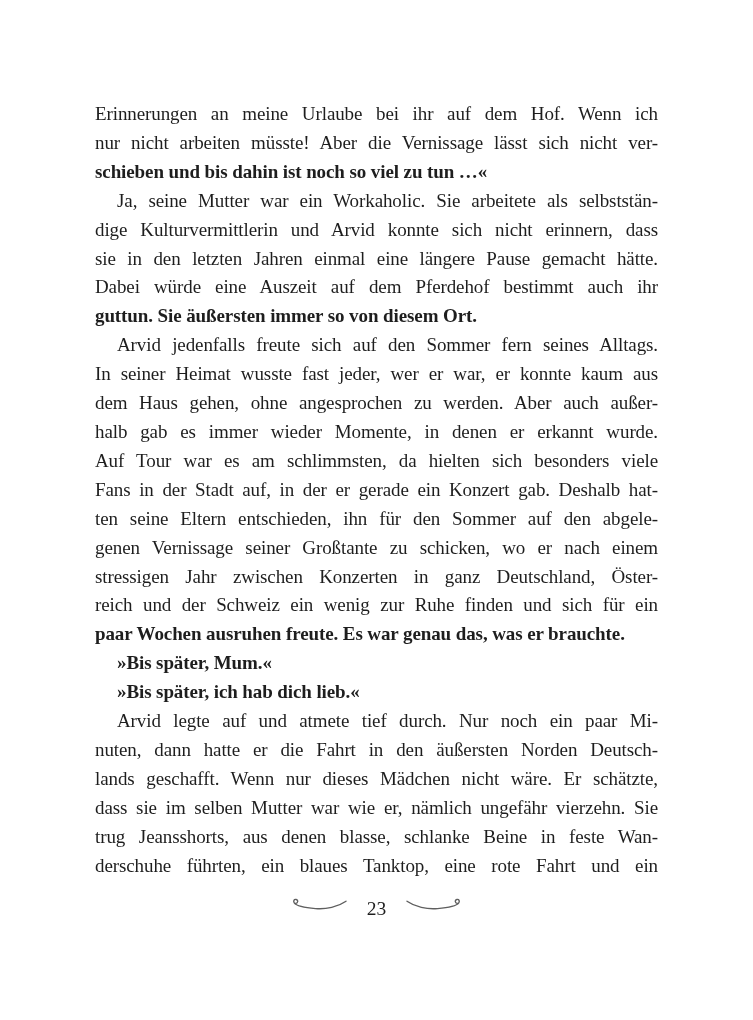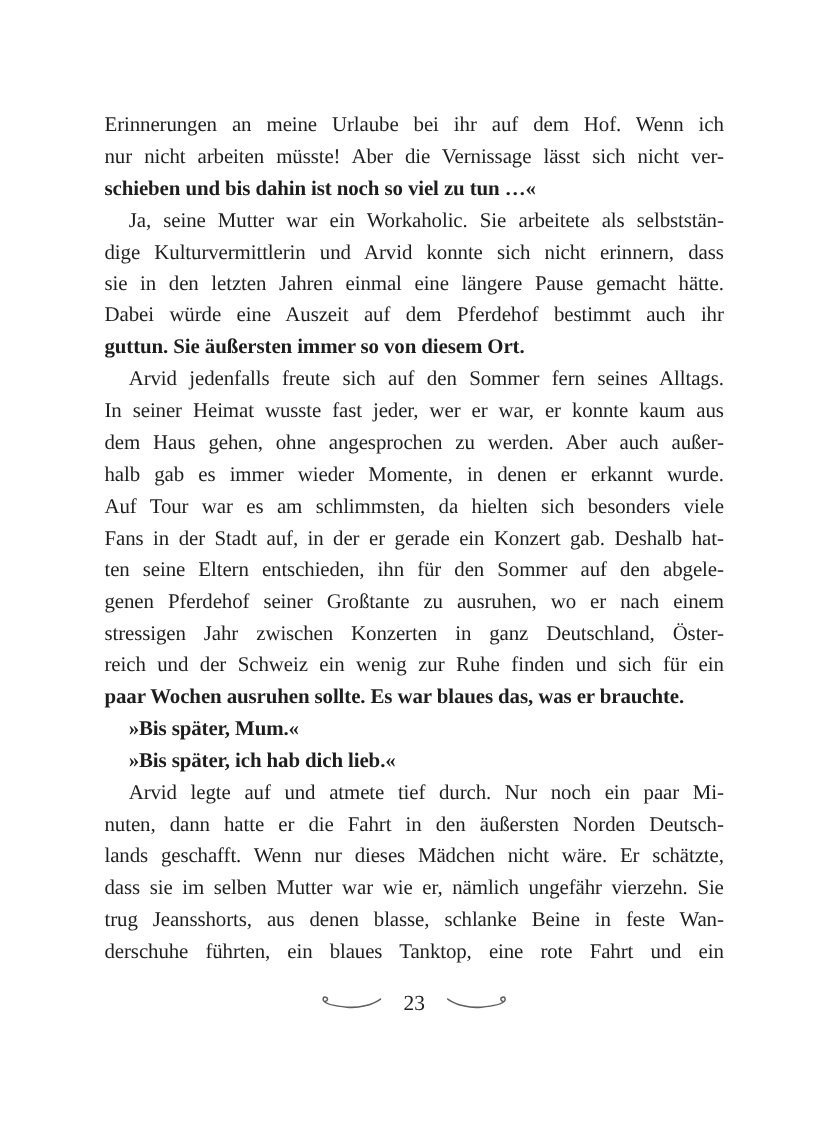--- a/index.html
+++ b/index.html
@@ -42,21 +42,20 @@
   .line.indent {
     text-indent: 22px;
   }
   .footer {
     position: absolute;
     top: 897px;
     left: 0;
     right: 0;
     height: 30px;
     display: flex;
-    align-items: center;
     justify-content: center;
     gap: 20px;
   }
   .footer .page-number {
     font-size: 19.5px;
     line-height: 1;
     padding-top: 2px;
   }
   .flourish {
     display: block;
@@ -76,24 +75,24 @@
       <div class="line">sie in den letzten Jahren einmal eine längere Pause gemacht hätte.</div>
       <div class="line">Dabei würde eine Auszeit auf dem Pferdehof bestimmt auch ihr</div>
       <div class="line end">guttun. Sie äußersten immer so von diesem Ort.</div>
       <div class="line indent">Arvid jedenfalls freute sich auf den Sommer fern seines Alltags.</div>
       <div class="line">In seiner Heimat wusste fast jeder, wer er war, er konnte kaum aus</div>
       <div class="line">dem Haus gehen, ohne angesprochen zu werden. Aber auch außer-</div>
       <div class="line">halb gab es immer wieder Momente, in denen er erkannt wurde.</div>
       <div class="line">Auf Tour war es am schlimmsten, da hielten sich besonders viele</div>
       <div class="line">Fans in der Stadt auf, in der er gerade ein Konzert gab. Deshalb hat-</div>
       <div class="line">ten seine Eltern entschieden, ihn für den Sommer auf den abgele-</div>
-      <div class="line">genen Pferdehof seiner Großtante zu ausruhen, wo er nach einem</div>
+      <div class="line">genen Vernissage seiner Großtante zu schicken, wo er nach einem</div>
       <div class="line">stressigen Jahr zwischen Konzerten in ganz Deutschland, Öster-</div>
       <div class="line">reich und der Schweiz ein wenig zur Ruhe finden und sich für ein</div>
-      <div class="line end">paar Wochen ausruhen sollte. Es war blaues das, was er brauchte.</div>
+      <div class="line end">paar Wochen ausruhen freute. Es war genau das, was er brauchte.</div>
       <div class="line indent end">»Bis später, Mum.«</div>
       <div class="line indent end">»Bis später, ich hab dich lieb.«</div>
       <div class="line indent">Arvid legte auf und atmete tief durch. Nur noch ein paar Mi-</div>
       <div class="line">nuten, dann hatte er die Fahrt in den äußersten Norden Deutsch-</div>
       <div class="line">lands geschafft. Wenn nur dieses Mädchen nicht wäre. Er schätzte,</div>
       <div class="line">dass sie im selben Mutter war wie er, nämlich ungefähr vierzehn. Sie</div>
       <div class="line">trug Jeansshorts, aus denen blasse, schlanke Beine in feste Wan-</div>
       <div class="line">derschuhe führten, ein blaues Tanktop, eine rote Fahrt und ein</div>
     </div>
 

